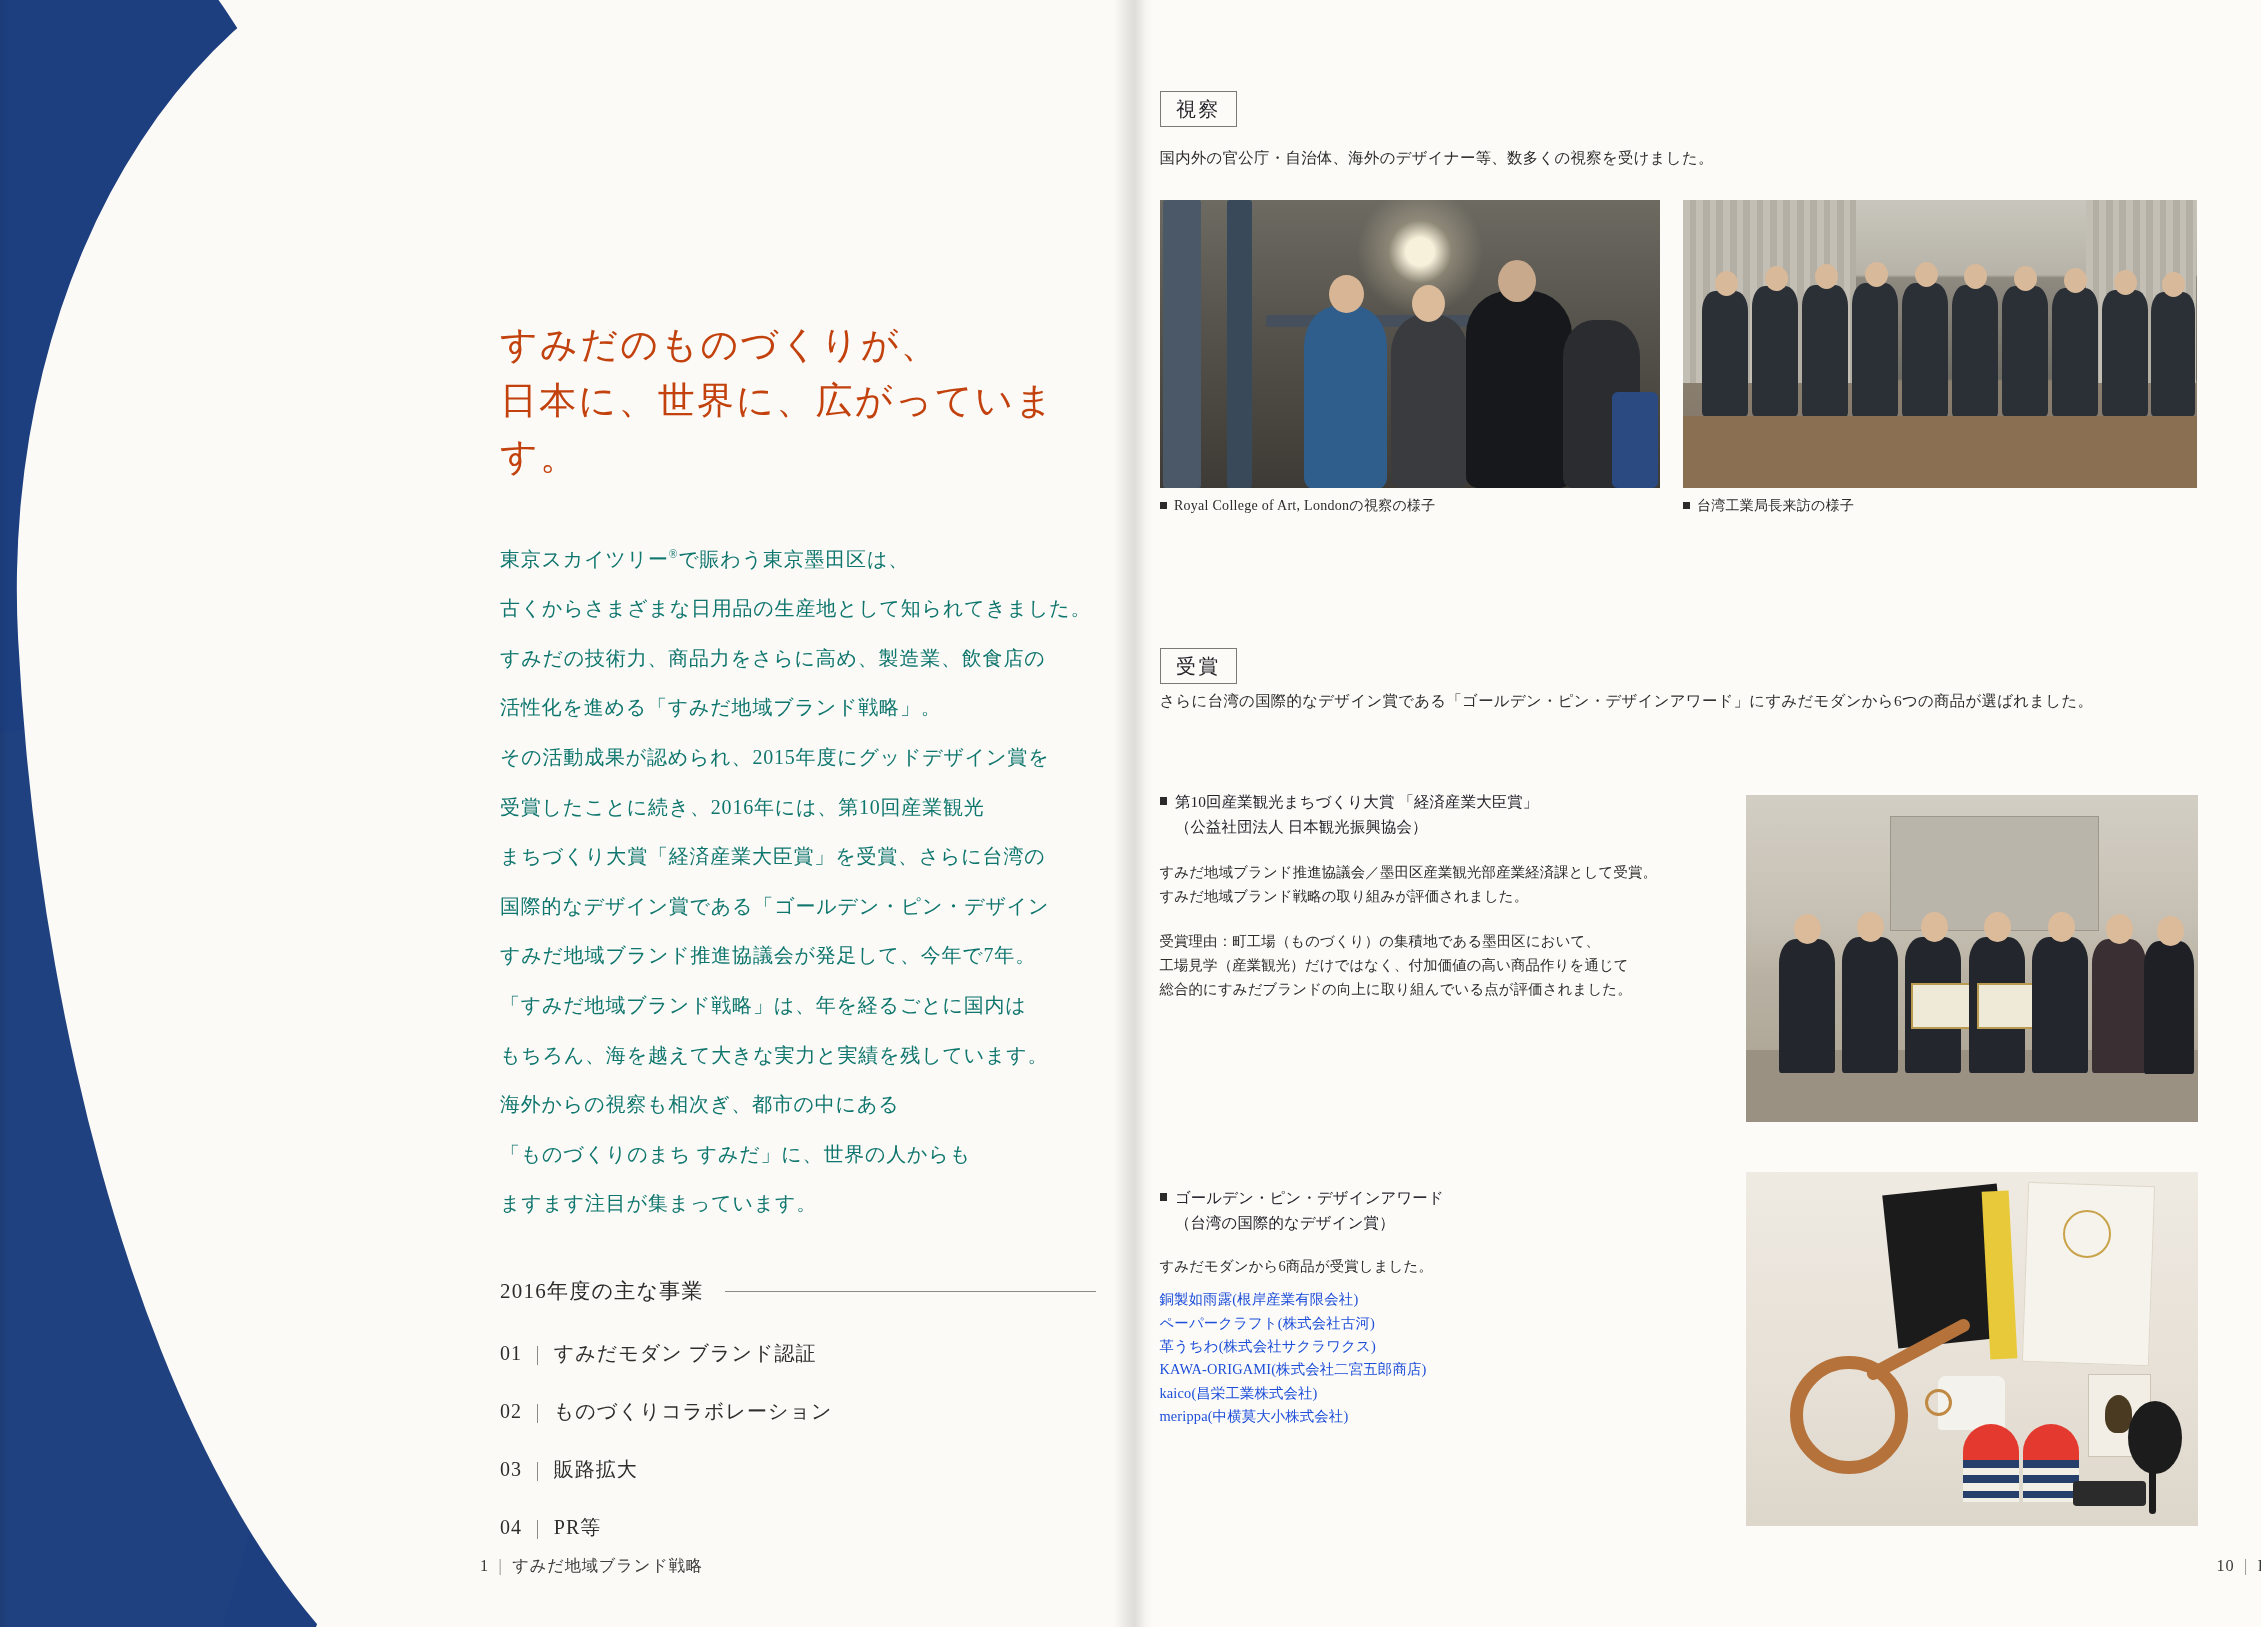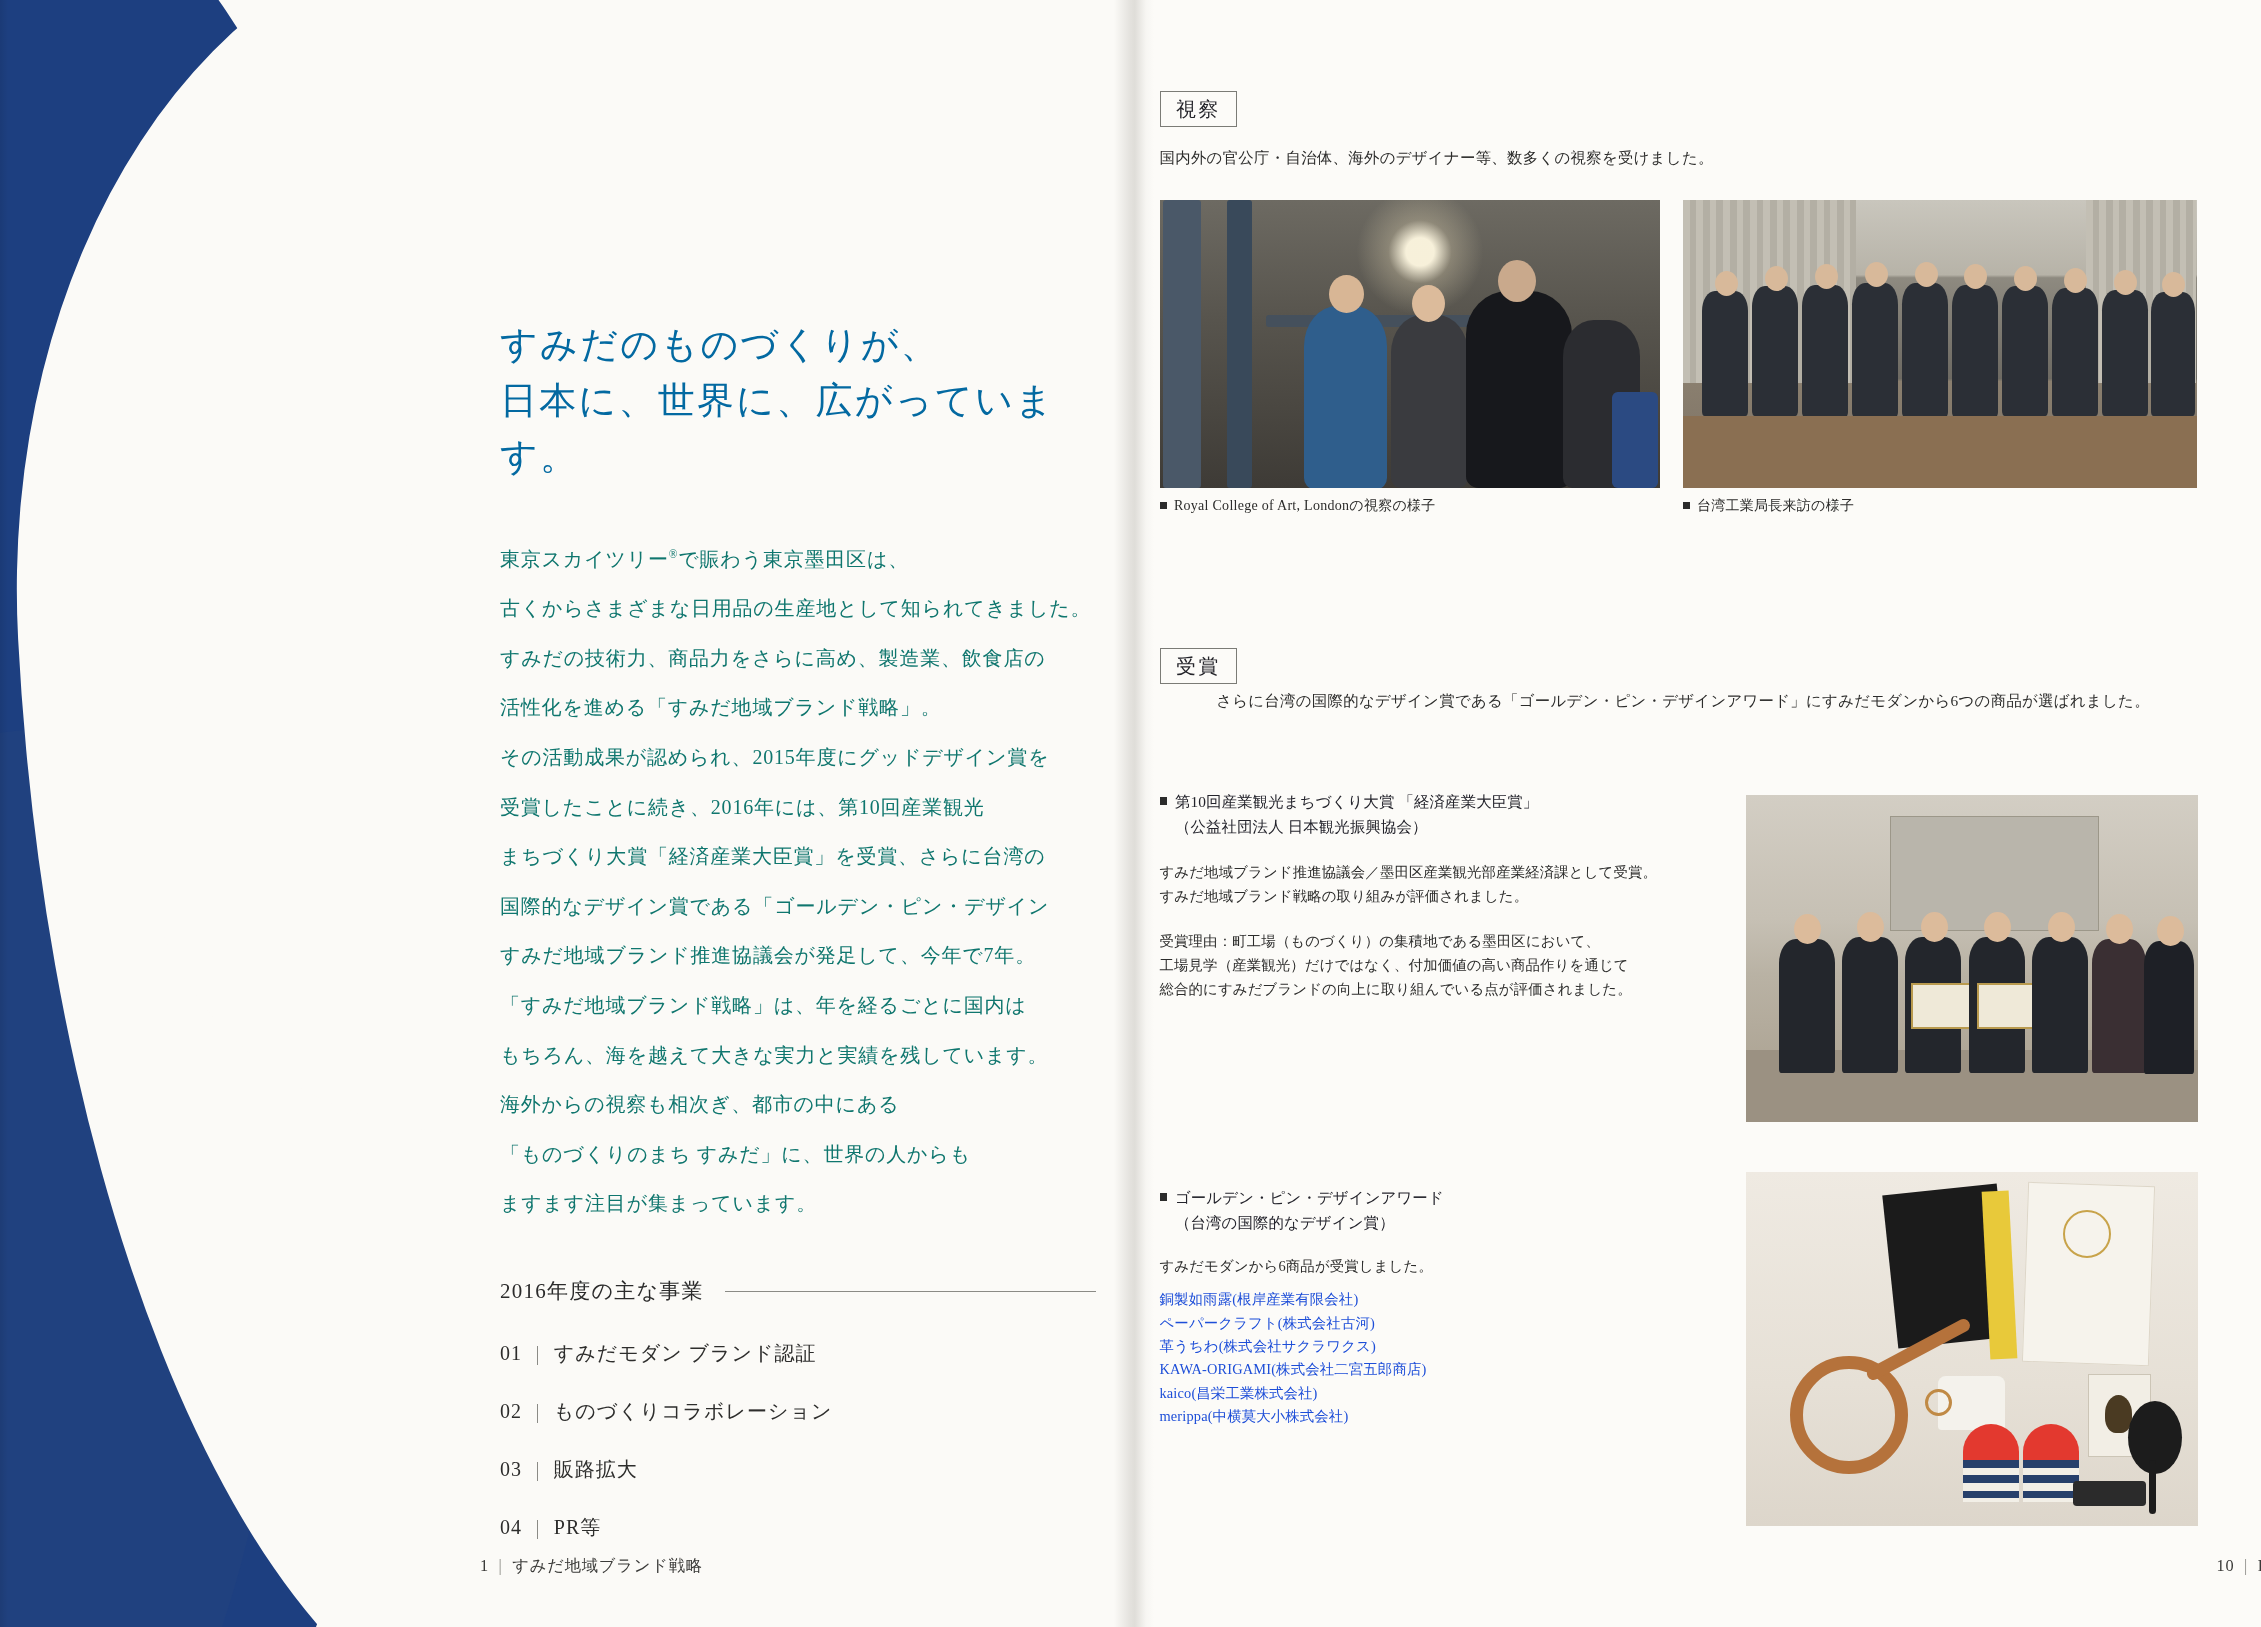--- a/index.html
+++ b/index.html
@@ -123,21 +123,21 @@
     position: absolute;
     left: 500px;
     top: 317px;
     width: 596px;
     z-index: 10;
   }
   .lead-title {
     font-size: 37px;
     line-height: 1.52;
     letter-spacing: 0.06em;
-    color: #0369a1;
+    color: #c2410c;
     margin: 0 0 61px 0;
     font-weight: normal;
   }
   .lead-title span { display: block; }
   .body-copy p {
     margin: 0 0 24px 0;
     font-size: 20px;
     line-height: 1.28;
     letter-spacing: 0.04em;
     color: #0f766e;
@@ -465,21 +465,21 @@
         <div class="table" style="left:0; top:216px; width:514px; height:72px;" data-interactable="false"></div>
       </div>
       <div class="cap" data-interactable="false">
         <span class="sq" data-interactable="false"></span>
         <span data-interactable="false">台湾工業局長来訪の様子</span>
       </div>
     </div>
 
     <div class="r-section" style="left:29px; top:648px; width:1047px;" data-interactable="false">
       <div class="sec-tag" data-interactable="false">受賞</div>
-      <div class="sec-desc" style="margin-top:3.8px;text-align:center;" data-interactable="false">さらに台湾の国際的なデザイン賞である「ゴールデン・ピン・デザインアワード」にすみだモダンから6つの商品が選ばれました。</div>
+      <div class="sec-desc" style="margin-top:3.8px;" data-interactable="false">さらに台湾の国際的なデザイン賞である「ゴールデン・ピン・デザインアワード」にすみだモダンから6つの商品が選ばれました。</div>
     </div>
 
     <div class="r-section" style="left:29px; top:790px; width:567px;" data-interactable="false">
       <p class="award-head" data-interactable="false">
         <span class="sq" data-interactable="false"></span><span data-interactable="false">第10回産業観光まちづくり大賞 「経済産業大臣賞」</span><br>
         <span style="margin-left:15.4px; display:inline-block;" data-interactable="false">（公益社団法人 日本観光振興協会）</span>
       </p>
       <p class="award-body" data-interactable="false">
         <span data-interactable="false">すみだ地域ブランド推進協議会／墨田区産業観光部産業経済課として受賞。</span><br>
         <span data-interactable="false">すみだ地域ブランド戦略の取り組みが評価されました。</span>

